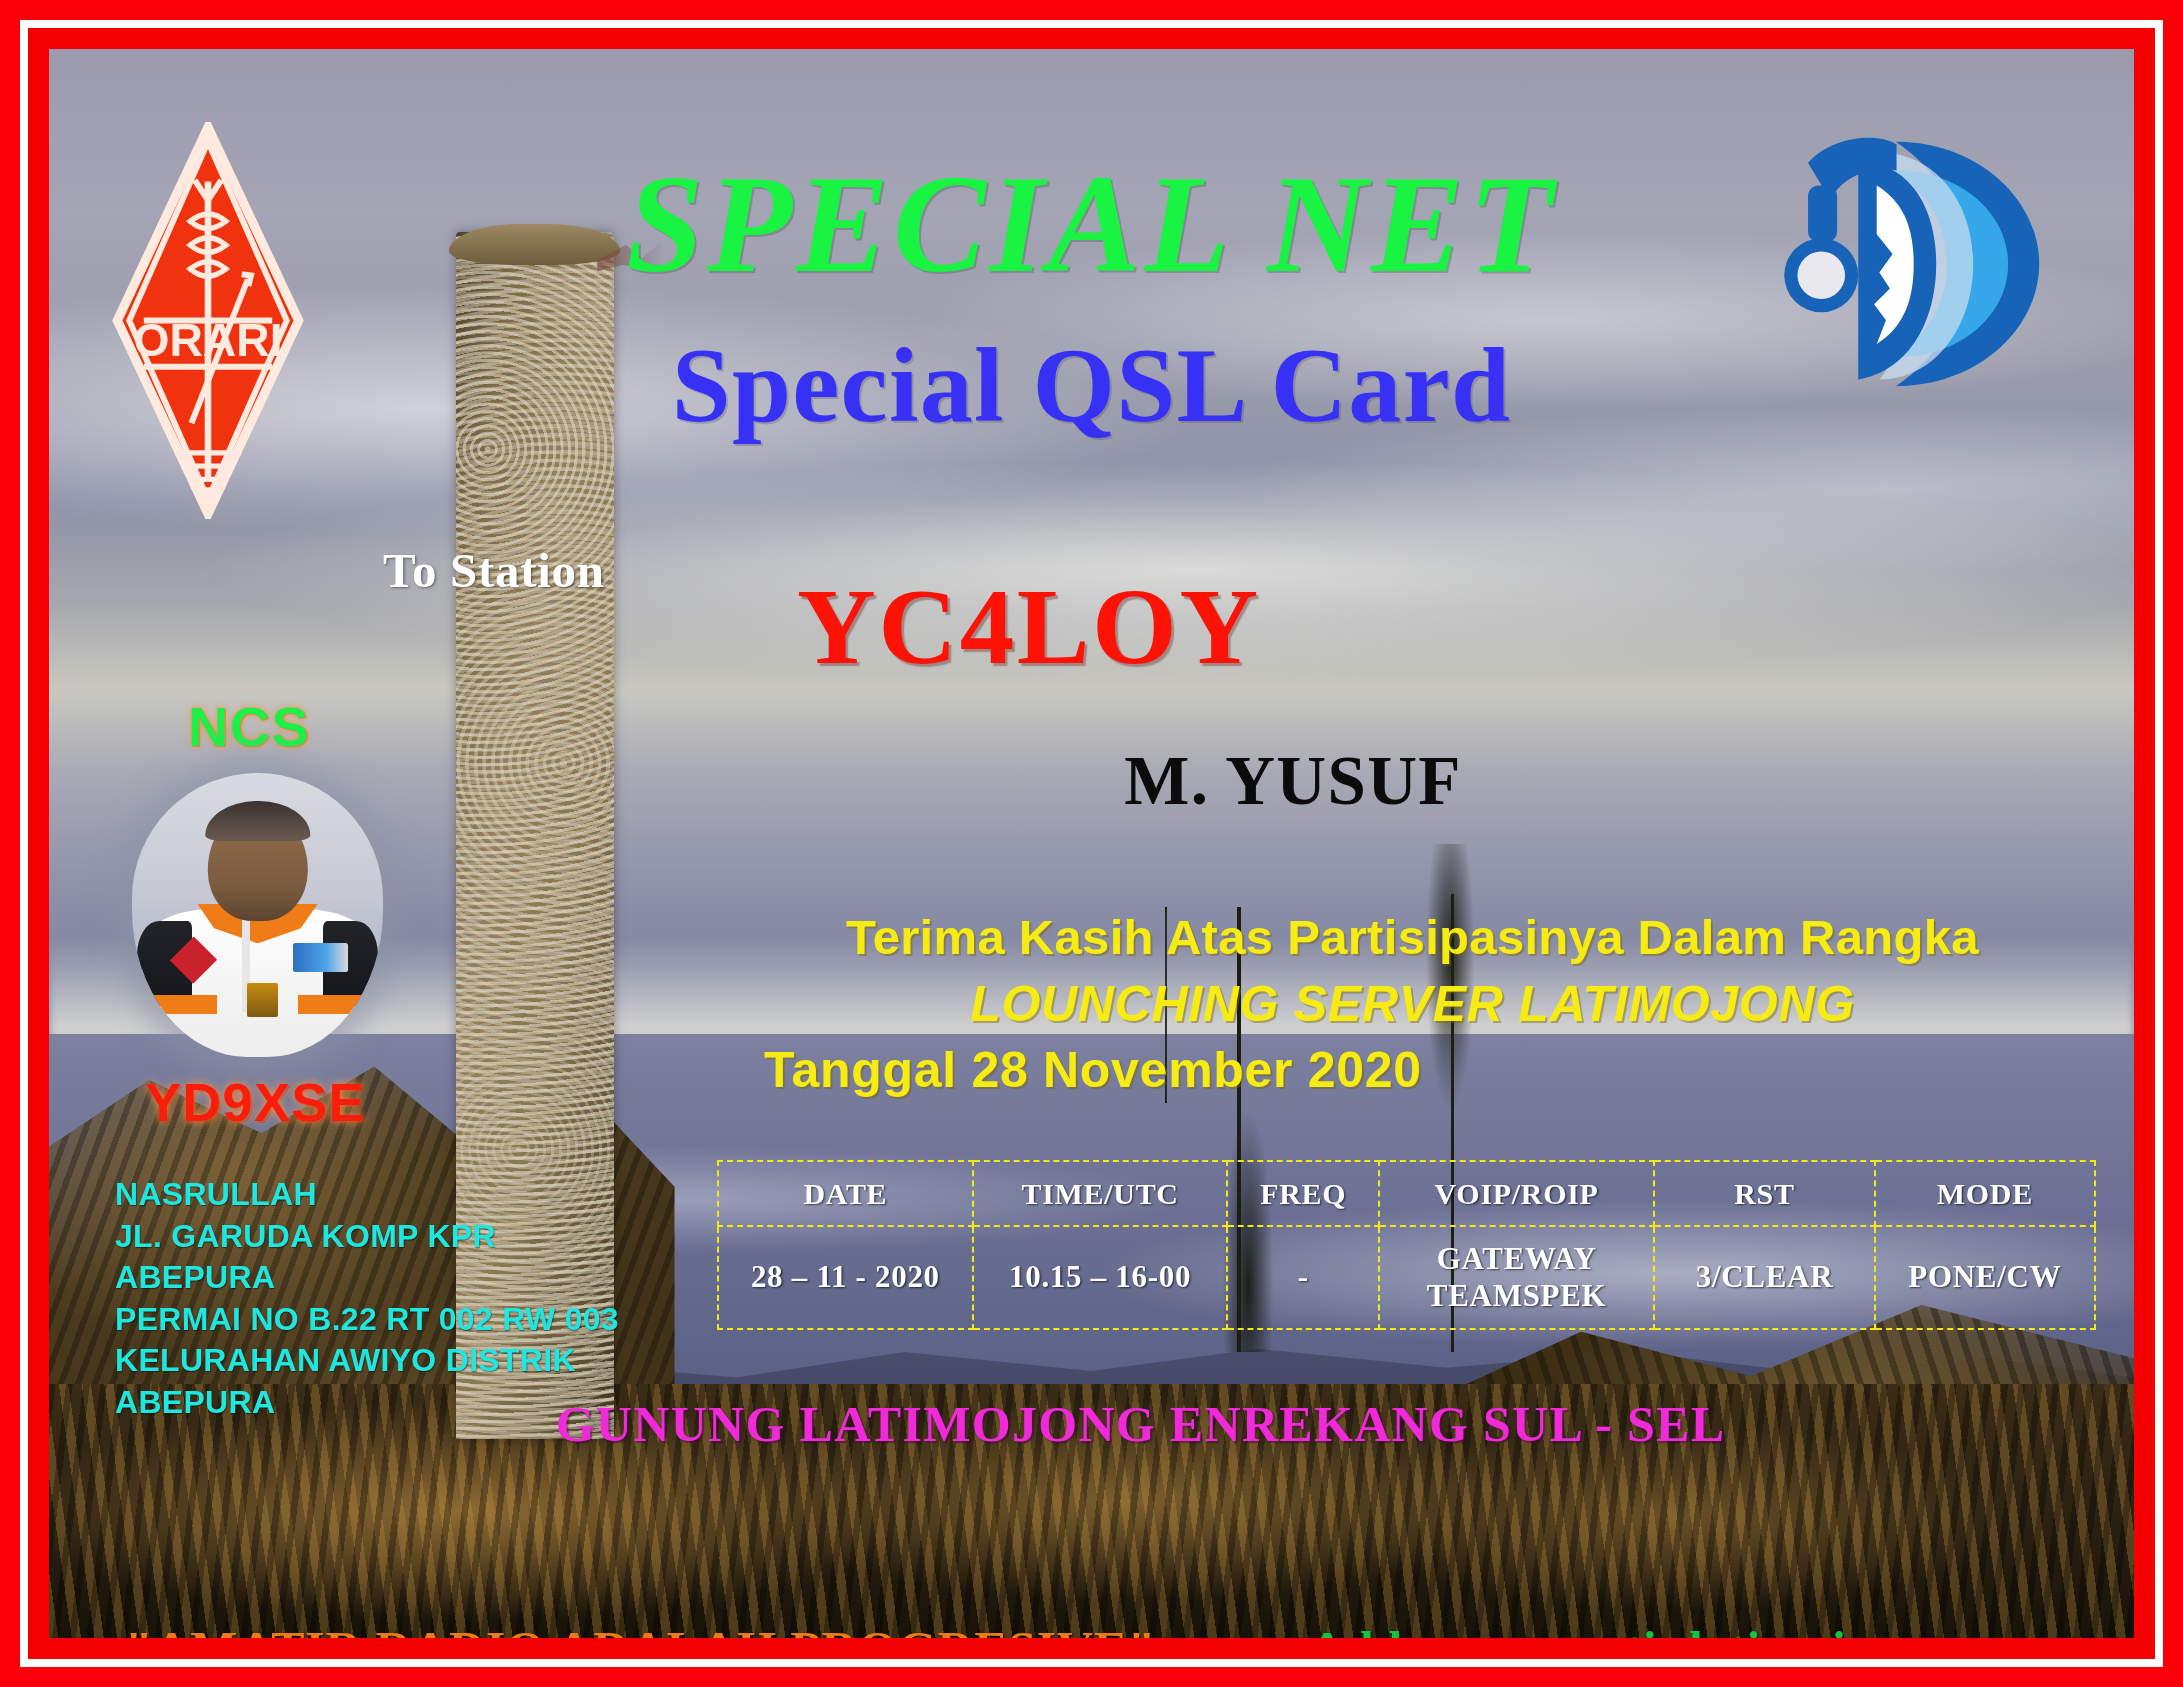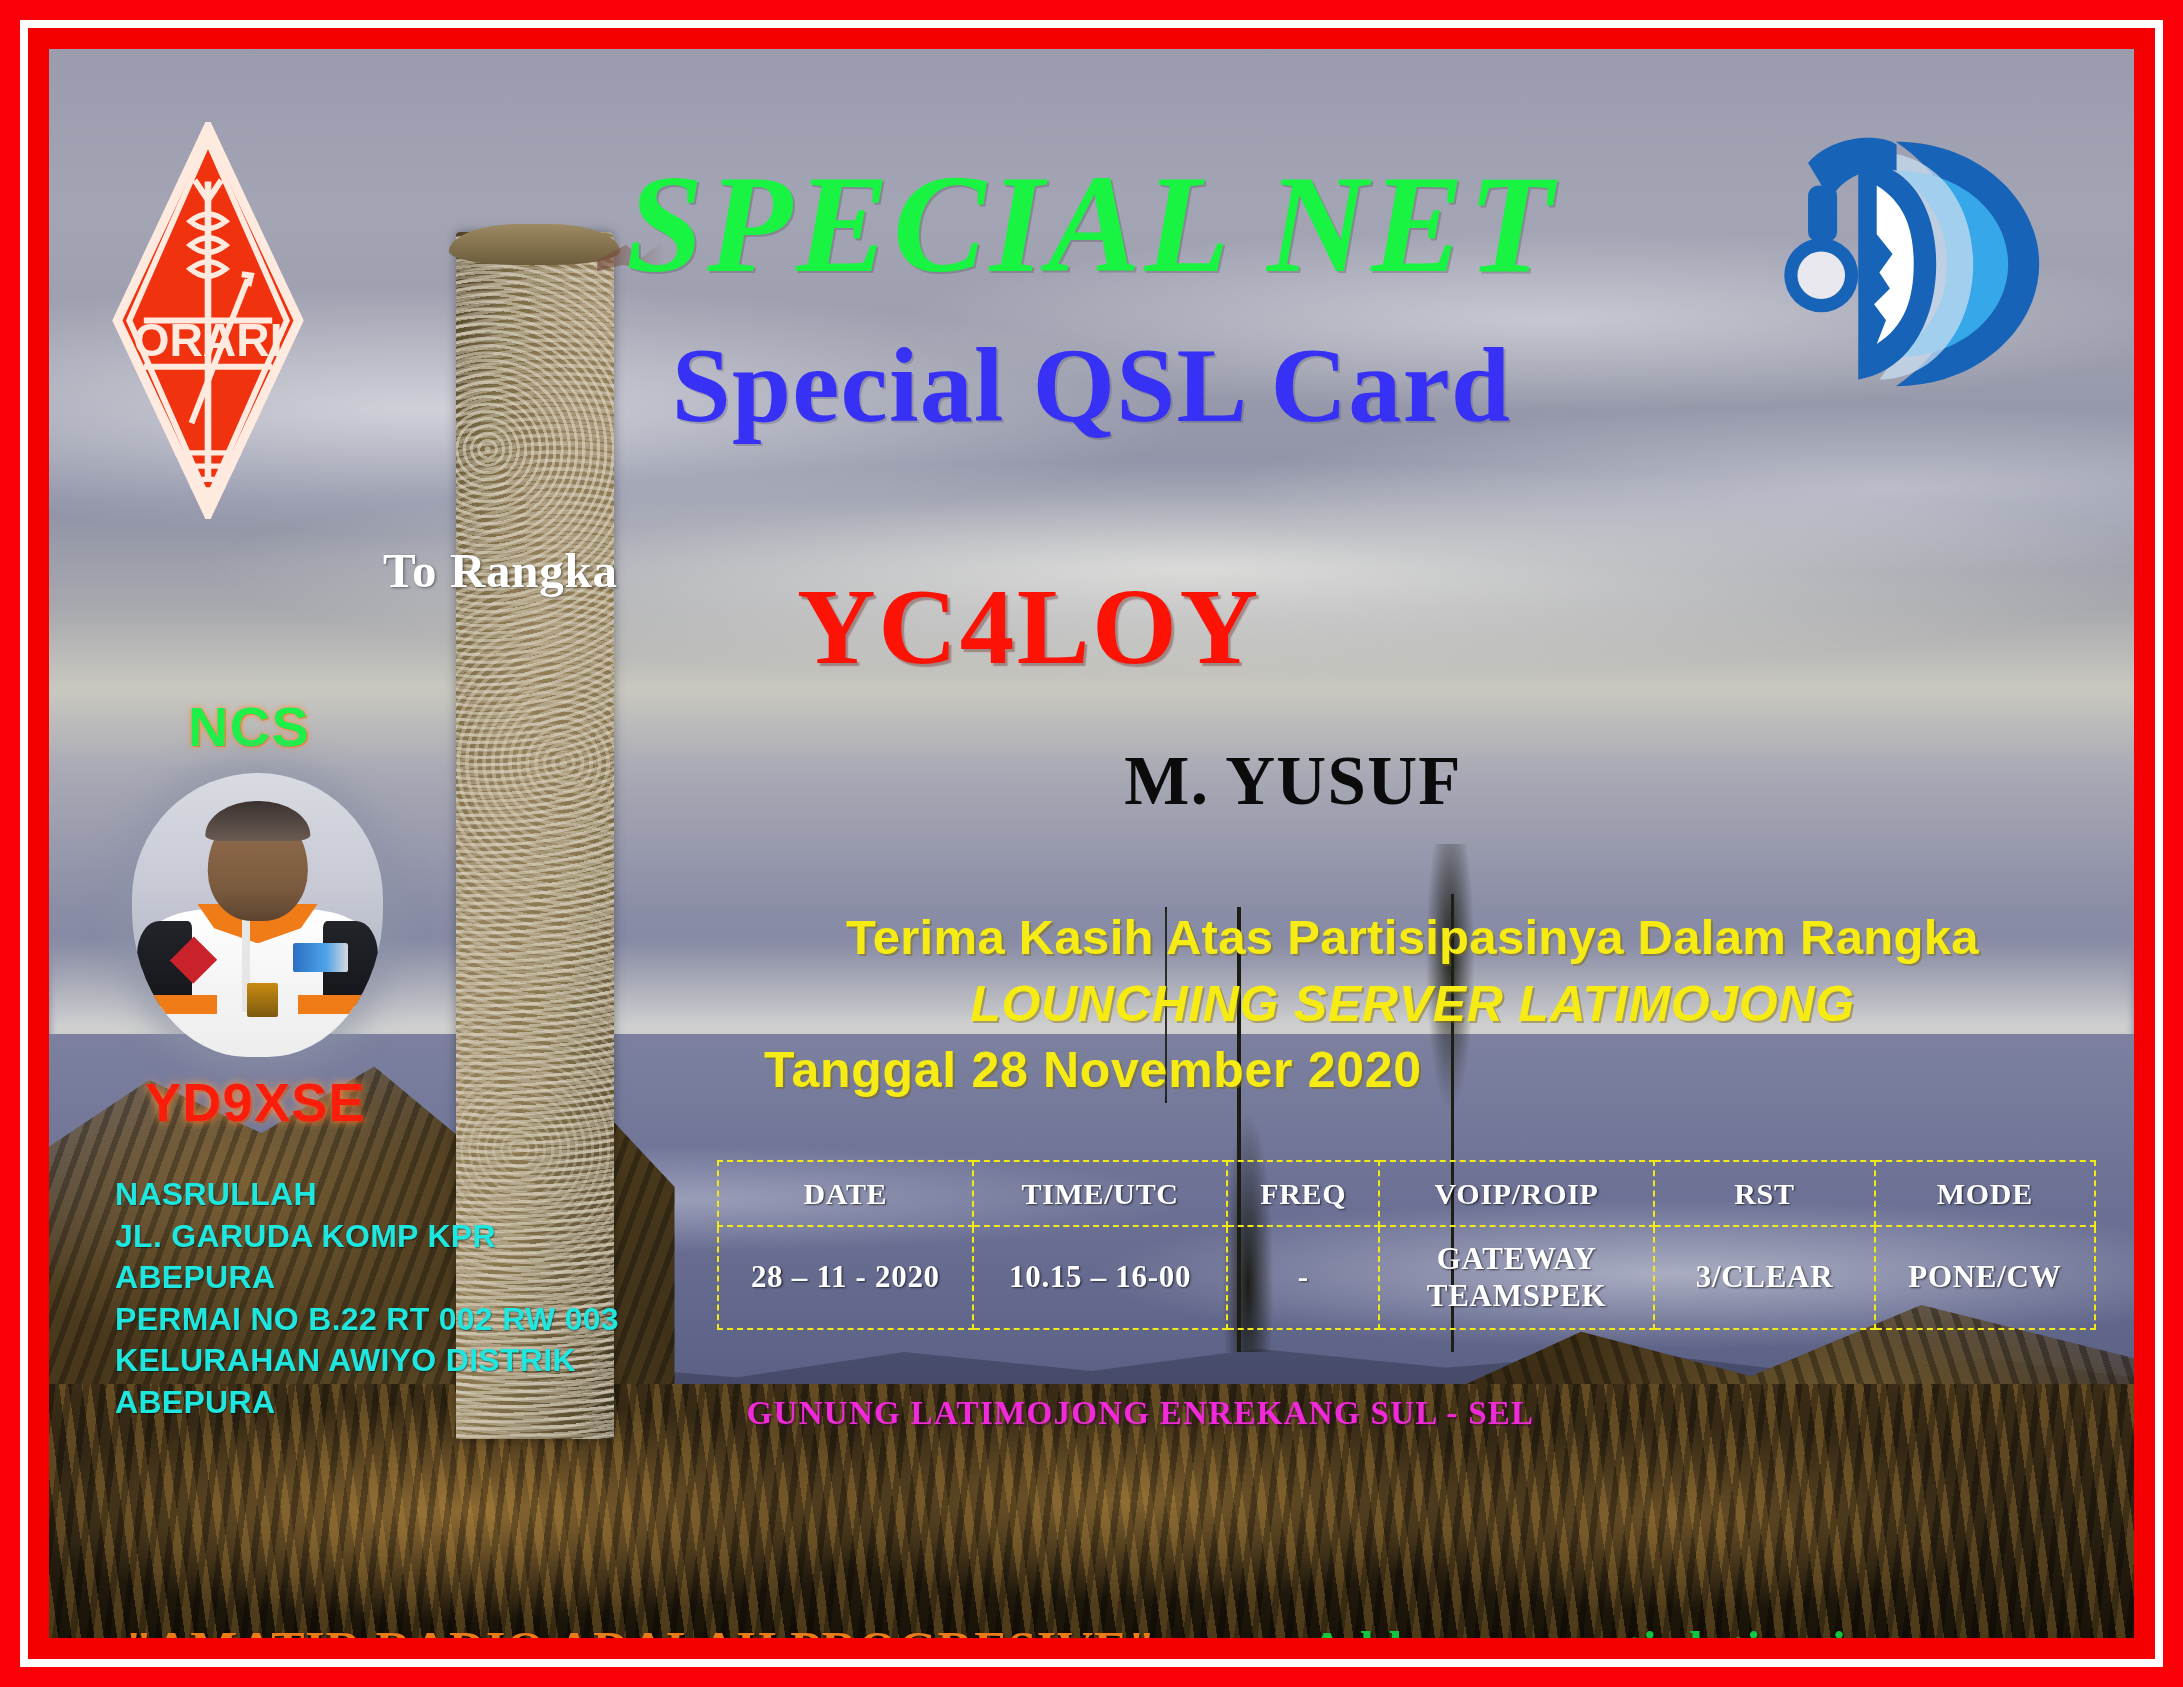--- a/index.html
+++ b/index.html
@@ -281,21 +281,21 @@
     font-family:"Liberation Serif",serif;font-weight:bold;
     text-shadow:1.3px 1.3px 2px rgba(0,0,0,.6);
   }
   .logtable th{height:61px;font-size:30px;letter-spacing:0.7px;}
   .logtable td{height:99px;font-size:31px;letter-spacing:0.7px;line-height:1.18;}
 
   
   .t-gunung{
     position:absolute;left:397px;width:1389px;top:1346px;text-align:center;
     font-family:"Liberation Serif",serif;font-weight:bold;
-    font-size:33px;color:#f02ad8;letter-spacing:1.3px;
+    font-size:50px;color:#f02ad8;letter-spacing:1.3px;
     text-shadow:2px 2px 1.3px rgba(70,0,60,.5);
   }
 
   
   .t-motto{
     position:absolute;left:76px;top:1571px;
     font-family:"Liberation Serif",serif;font-weight:bold;
     font-size:50px;color:#e97b18;letter-spacing:0.7px;
     text-shadow:1.3px 1.3px 2px rgba(0,0,0,.55);
   }
@@ -368,21 +368,21 @@
                     L164 300 L146 276 L170 252 L154 228 L172 200 L150 170 Z" fill="#36a7e8" opacity=".0"></path>
            <path d="M42 62 C78 20 150 16 176 34 L176 74 C146 66 96 78 76 118 Z" fill="#1763b8"></path>
            <rect x="42" y="96" width="44" height="86" rx="16" fill="#1763b8"></rect>
            <circle cx="62" cy="232" r="56" fill="#1763b8"></circle>
            <circle cx="62" cy="232" r="36" fill="#e8e8ee"></circle>
          </svg>
        </div>
 
        <div class="t-special">SPECIAL NET</div>
        <div class="t-qsl">Special QSL Card</div>
-       <div class="t-tostation">To Rangka</div>
+       <div class="t-tostation">To Station</div>
        <div class="t-call">YC4LOY</div>
        <div class="t-name">M. YUSUF</div>
 
        <div class="t-ncs">NCS</div>
        <div class="opphoto">
          <div class="op-body"></div>
          <div class="op-shoulderL"></div>
          <div class="op-shoulderR"></div>
          <div class="op-collar"></div>
          <div class="op-vstripe"></div>

